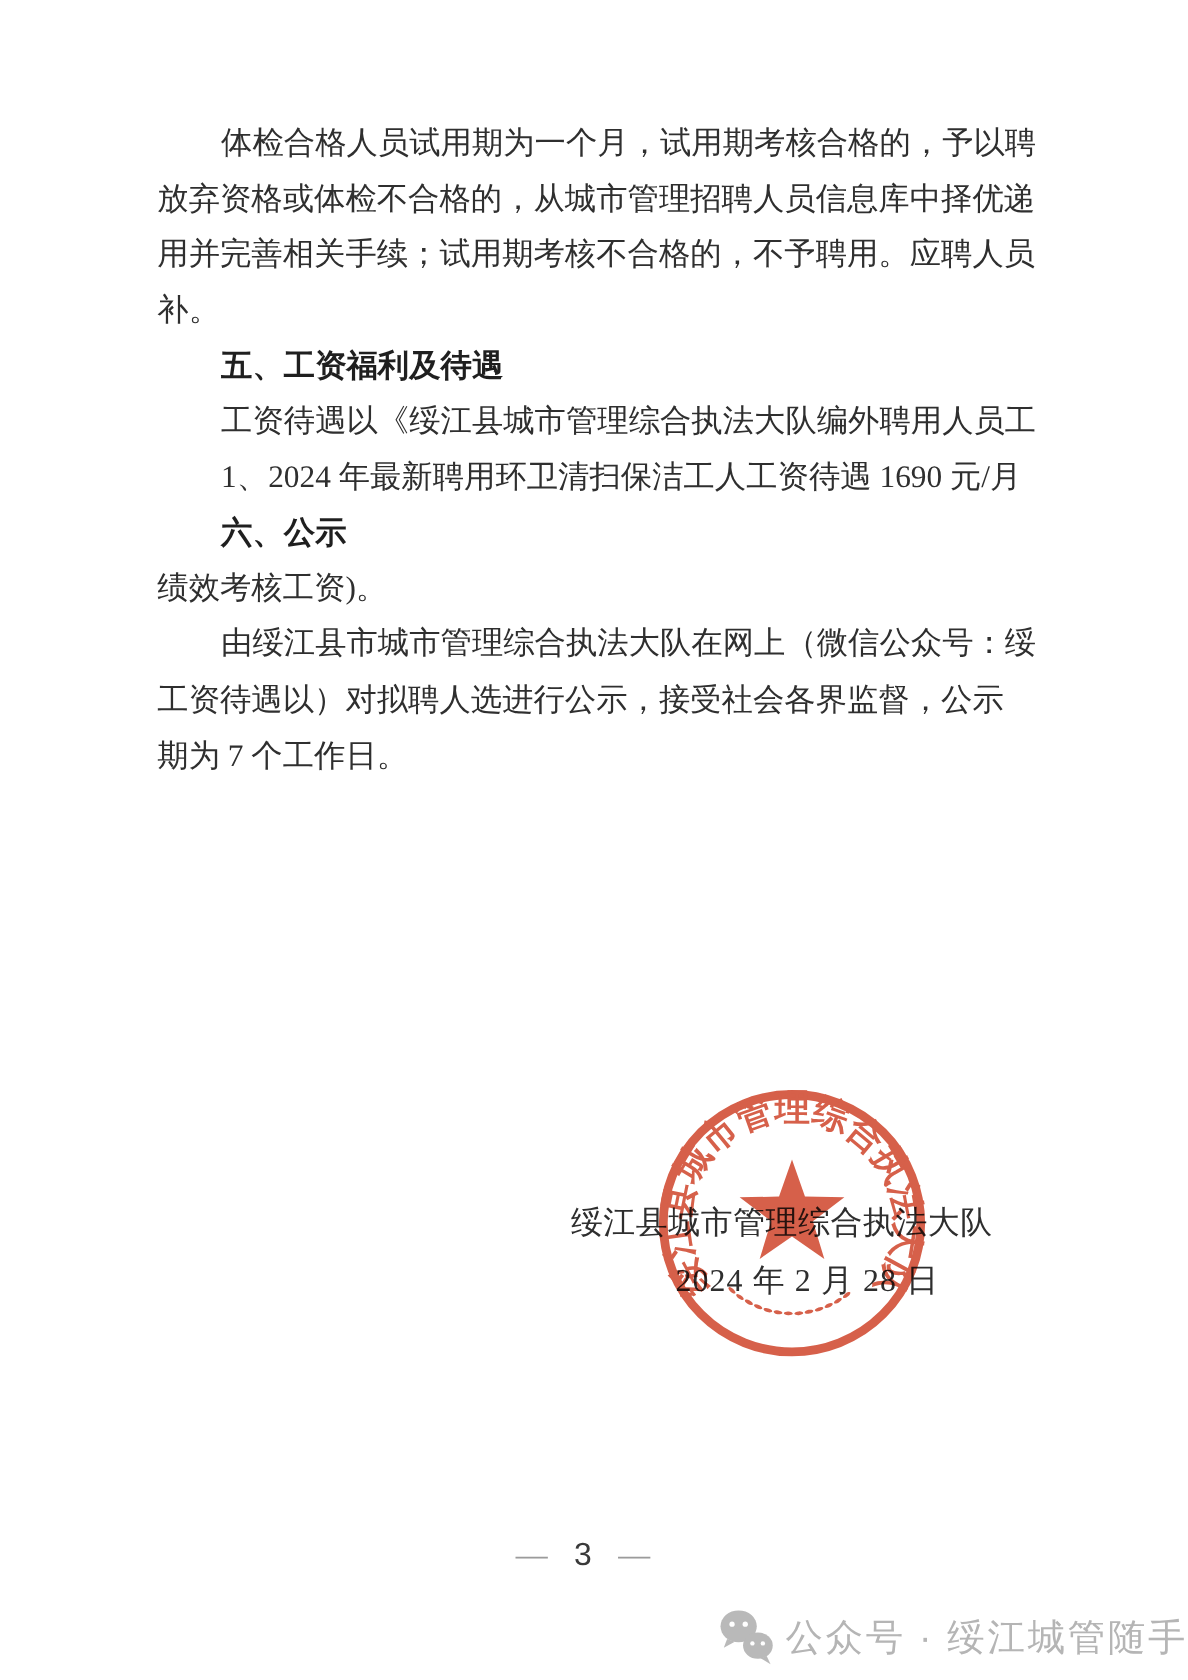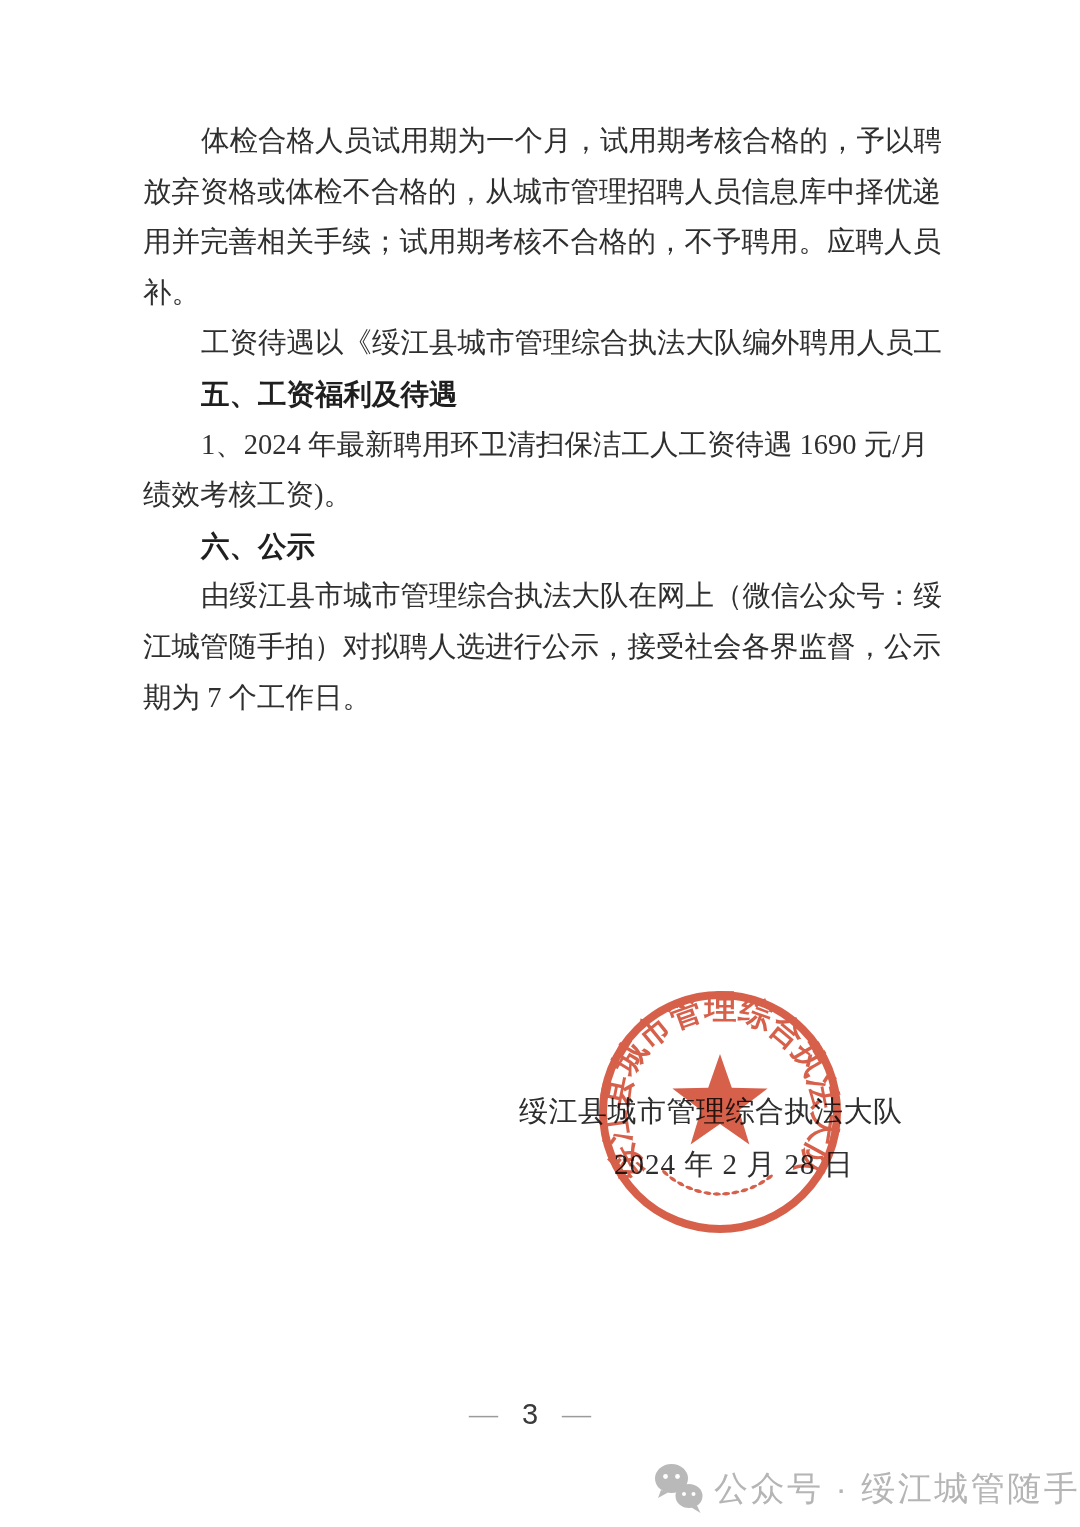--- a/index.html
+++ b/index.html
@@ -9,21 +9,21 @@
     height: 1527px;
     background: #ffffff;
     overflow: hidden;
     font-family: "Liberation Serif", serif;
     color: #2e2e2e;
   }
   
   .body-text {
     position: absolute;
     left: 143px;
-    top: 116px;
+    top: 106px;
     width: 810px;
     font-size: 28.5px;
     line-height: 50.6px;
     color: #2f2f2f;
   }
   .line { white-space: nowrap; }
   .line.indent { padding-left: 58px; }
   .line.heading {
     font-family: "Liberation Sans", sans-serif;
     font-weight: bold;
@@ -105,27 +105,27 @@
 </head>
 <body>
 
 <div class="page">
 
   <div class="body-text">
     <div class="line indent">体检合格人员试用期为一个月，试用期考核合格的，予以聘</div>
     <div class="line">放弃资格或体检不合格的，从城市管理招聘人员信息库中择优递</div>
     <div class="line">用并完善相关手续；试用期考核不合格的，不予聘用。应聘人员</div>
     <div class="line">补。</div>
+    <div class="line indent heading">五、工资福利及待遇</div>
     <div class="line indent">工资待遇以《绥江县城市管理综合执法大队编外聘用人员工</div>
-    <div class="line indent heading">五、工资福利及待遇</div>
     <div class="line indent">1、2024 年最新聘用环卫清扫保洁工人工资待遇 1690 元/月</div>
+    <div class="line indent heading">六、公示</div>
     <div class="line">绩效考核工资)。</div>
-    <div class="line indent heading">六、公示</div>
     <div class="line indent">由绥江县市城市管理综合执法大队在网上（微信公众号：绥</div>
-    <div class="line">江城管随手拍）对拟聘人选进行公示，接受社会各界监督，公示</div>
+    <div class="line">工资待遇以）对拟聘人选进行公示，接受社会各界监督，公示</div>
     <div class="line">期为 7 个工作日。</div>
   </div>
 
   <div class="signature-org">绥江县城市管理综合执法大队</div>
   <div class="signature-date">2024 年 2 月 28 日</div>
 
   <svg class="seal" viewBox="-130 -130 260 260">
     <defs>
       <path id="sealTextArc" d="M -74.1,57.9 A 94,94 0 1 1 74.1,57.9" fill="none"></path>
       <path id="sealSerialArc" d="M -60.8,60.8 A 86,86 0 0 0 60.8,60.8" fill="none"></path>

